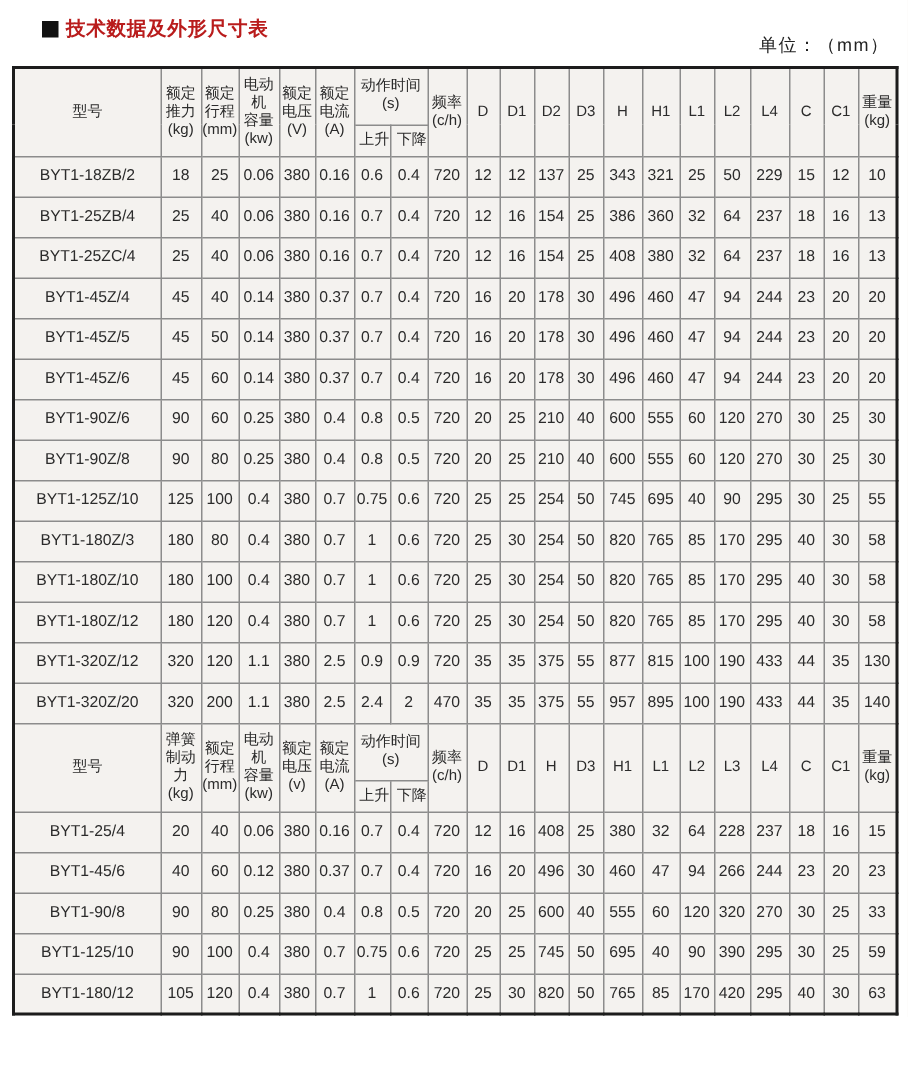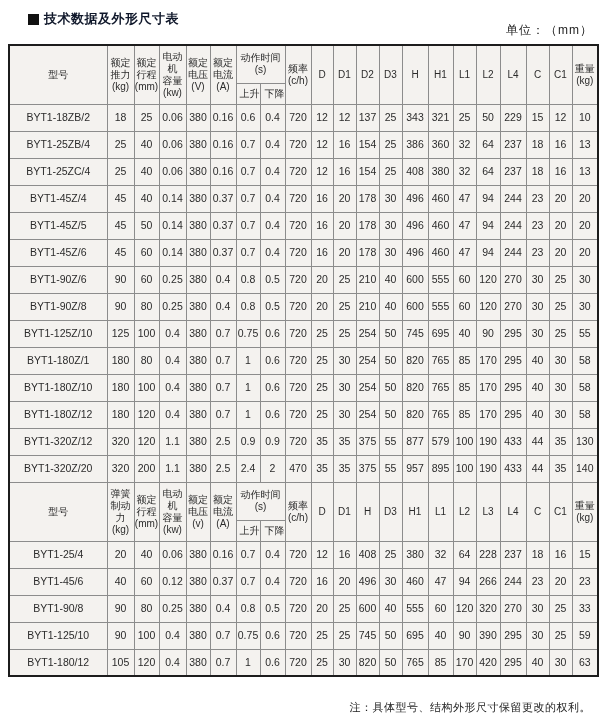--- a/index.html
+++ b/index.html
@@ -10,21 +10,21 @@
     color: #2b2b2b;
     position: relative;
   }
   .page { width: 605px; height: 721px; padding: 8px 8px 0 8px; position: relative; }
 
   .title-bar { display: flex; align-items: center; margin: 2px 0 0 20px; }
   .sq-icon {
     width: 11px; height: 11px; background: #111; display: inline-block;
     margin-right: 5px; flex: 0 0 auto;
   }
-  .title-text { font-size: 13px; font-weight: bold; color: #0f172a; letter-spacing: 0.5px; }
+  .title-text { font-size: 13px; font-weight: bold; color: #b91c1c; letter-spacing: 0.5px; }
 
   .unit-label {
     position: absolute; top: 22px; right: 12px;
     font-size: 12px; color: #222; letter-spacing: 1px;
   }
 
   table.spec {
     border-collapse: collapse; table-layout: fixed;
     width: 589px; margin-top: 16px;
     border: 2px solid #1c1c1c;
@@ -328,21 +328,21 @@
           <td>745</td>
           <td>695</td>
           <td>40</td>
           <td>90</td>
           <td>295</td>
           <td>30</td>
           <td>25</td>
           <td>55</td>
         </tr>
         <tr>
-          <td class="model">BYT1-180Z/1</td>
+          <td class="model">BYT1-180Z/3</td>
           <td>180</td>
           <td>80</td>
           <td>0.4</td>
           <td>380</td>
           <td>0.7</td>
           <td>1</td>
           <td>0.6</td>
           <td>720</td>
           <td>25</td>
           <td>30</td>
@@ -411,21 +411,21 @@
           <td>380</td>
           <td>2.5</td>
           <td>0.9</td>
           <td>0.9</td>
           <td>720</td>
           <td>35</td>
           <td>35</td>
           <td>375</td>
           <td>55</td>
           <td>877</td>
-          <td>579</td>
+          <td>815</td>
           <td>100</td>
           <td>190</td>
           <td>433</td>
           <td>44</td>
           <td>35</td>
           <td>130</td>
         </tr>
         <tr>
           <td class="model">BYT1-320Z/20</td>
           <td>320</td>
@@ -605,14 +605,13 @@
           <td>170</td>
           <td>420</td>
           <td>295</td>
           <td>40</td>
           <td>30</td>
           <td>63</td>
         </tr>
       </tbody>
   </table>
 
-  <div class="note">注：具体型号、结构外形尺寸保留更改的权利。</div>
 </div>
 
 </body></html>

